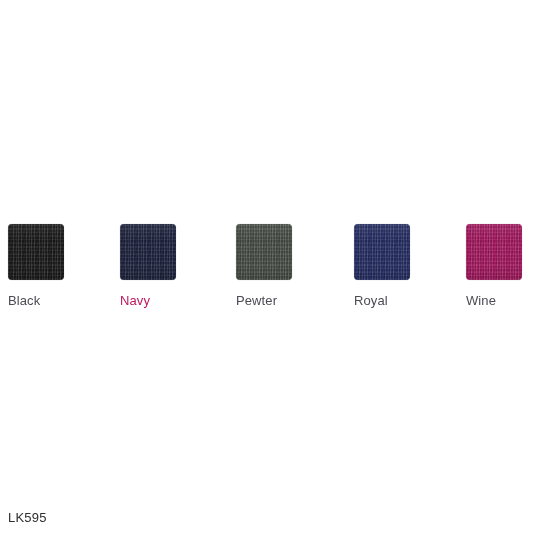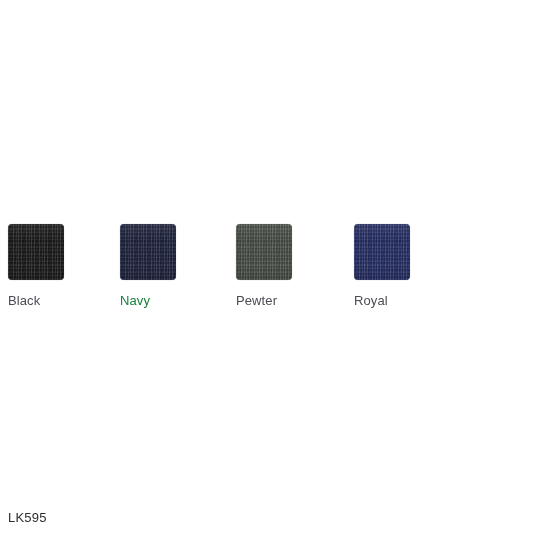--- a/index.html
+++ b/index.html
@@ -127,21 +127,21 @@
     <div class="swatch-label" style="color: rgb(75, 75, 85);">Black</div>
   </div>
 
   <div class="swatch-cell" style="left:120px;">
     <div class="swatch-chip" style="background-color: rgb(31, 36, 64);">
       <div class="tex-vertical"></div>
       <div class="tex-horizontal"></div>
       <div class="tex-speckle"></div>
       <div class="tex-shade"></div>
     </div>
-    <div class="swatch-label" style="color: #15803d;">Navy</div>
+    <div class="swatch-label" style="color: #be185d;">Navy</div>
   </div>
 
   <div class="swatch-cell" style="left:236px;">
     <div class="swatch-chip" style="background-color: rgb(75, 81, 73);">
       <div class="tex-vertical"></div>
       <div class="tex-horizontal"></div>
       <div class="tex-speckle"></div>
       <div class="tex-shade"></div>
     </div>
     <div class="swatch-label" style="color: rgb(75, 75, 85);">Pewter</div>
@@ -150,16 +150,25 @@
   <div class="swatch-cell" style="left:354px;">
     <div class="swatch-chip" style="background-color: rgb(39, 48, 104);">
       <div class="tex-vertical"></div>
       <div class="tex-horizontal"></div>
       <div class="tex-speckle"></div>
       <div class="tex-shade"></div>
     </div>
     <div class="swatch-label" style="color: rgb(75, 75, 85);">Royal</div>
   </div>
 
+  <div class="swatch-cell" style="left:466px;">
+    <div class="swatch-chip" style="background-color: rgb(171, 26, 100);">
+      <div class="tex-vertical"></div>
+      <div class="tex-horizontal"></div>
+      <div class="tex-speckle"></div>
+      <div class="tex-shade"></div>
+    </div>
+    <div class="swatch-label" style="color: rgb(75, 75, 85);">Wine</div>
+  </div>
 
 </div>
 
 <div id="style-code">LK595</div>
 
 </body></html>

